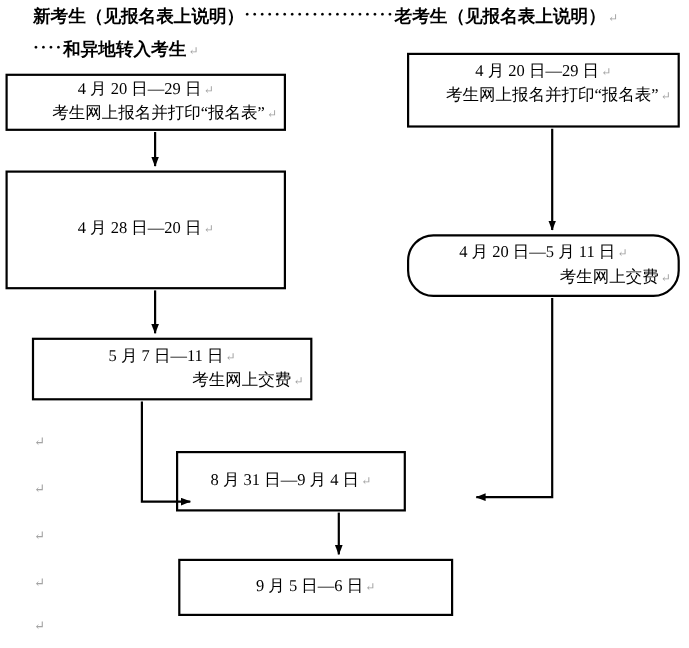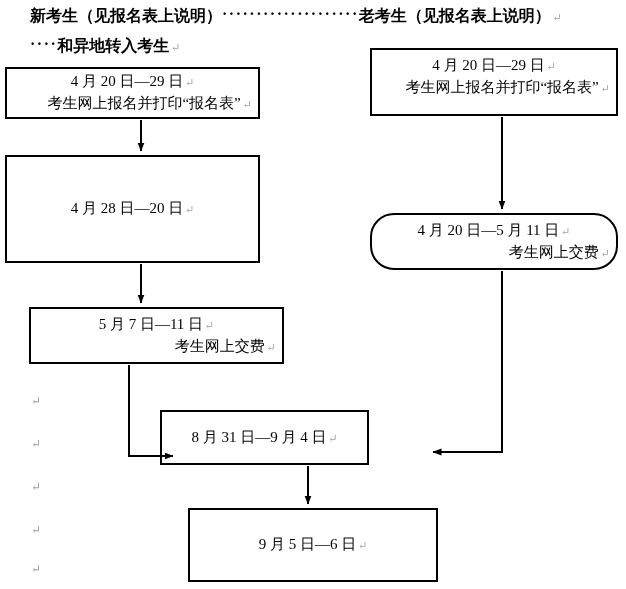--- a/index.html
+++ b/index.html
@@ -45,21 +45,21 @@
   .date-line{text-align:center;white-space:nowrap;}
   .body-line{text-align:right;}
   .body-line.left{text-align:left;}
   
   #box-l1{left:5px;  top:67px;  width:255px; height:52px;}
   #box-l2{left:5px;  top:155px; width:255px; height:108px;}
   #box-l3{left:5px;  top:307px; width:255px; height:57px;margin-left:24px;}
   #box-r1{left:370px; top:48px; width:248px; height:68px;}
   #box-r2{left:370px; top:213px; width:248px; height:57px;border-radius:24px;}
   #box-m1{left:160px; top:410px; width:209px; height:55px;}
-  #box-m2{left:188px; top:508px; width:250px; height:74px;}
+  #box-m2{left:162px; top:508px; width:250px; height:52px;}
   
   .pc{
     color:#a3a3a3;
     font-size:11px;
     margin-left:2px;
     font-weight:normal;
   }
   .margin-pc{
     position:absolute;
     left:31px;

